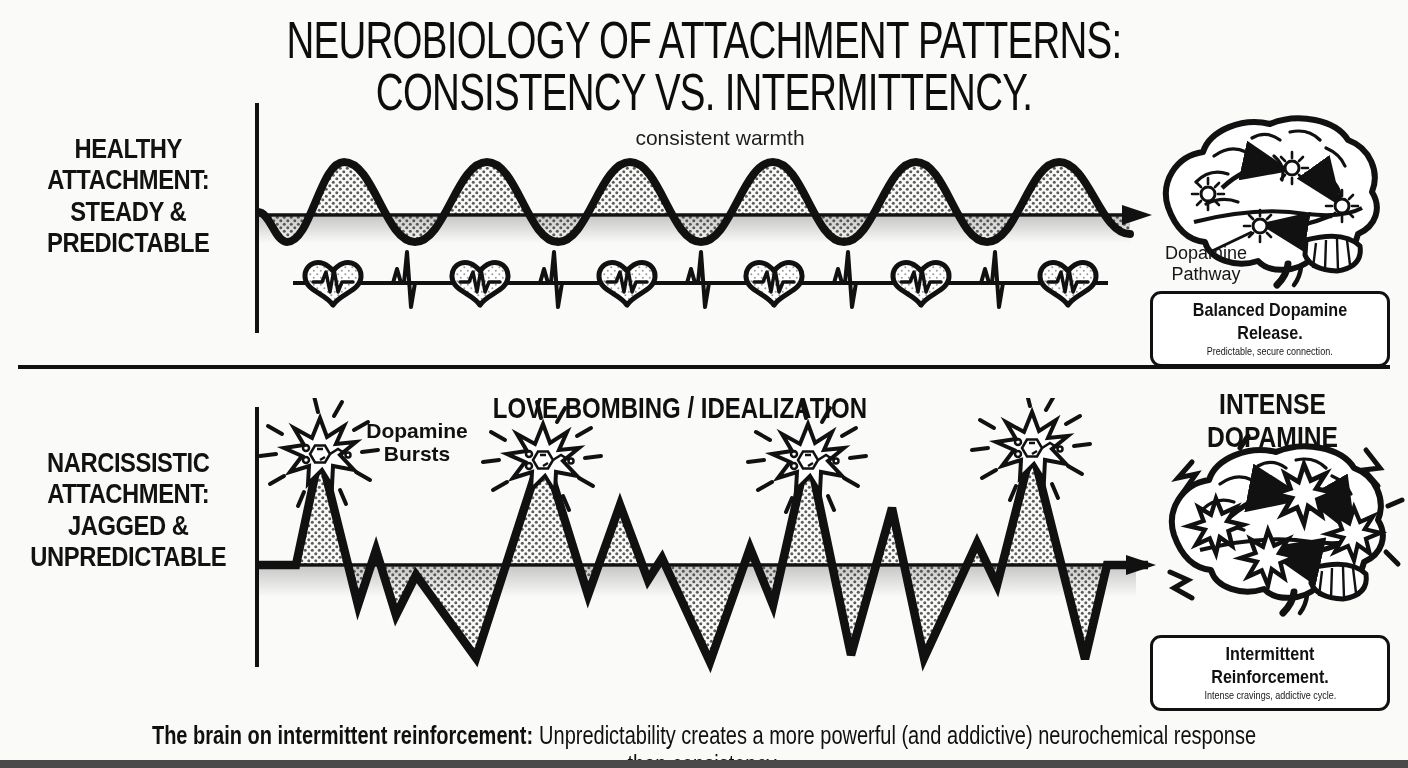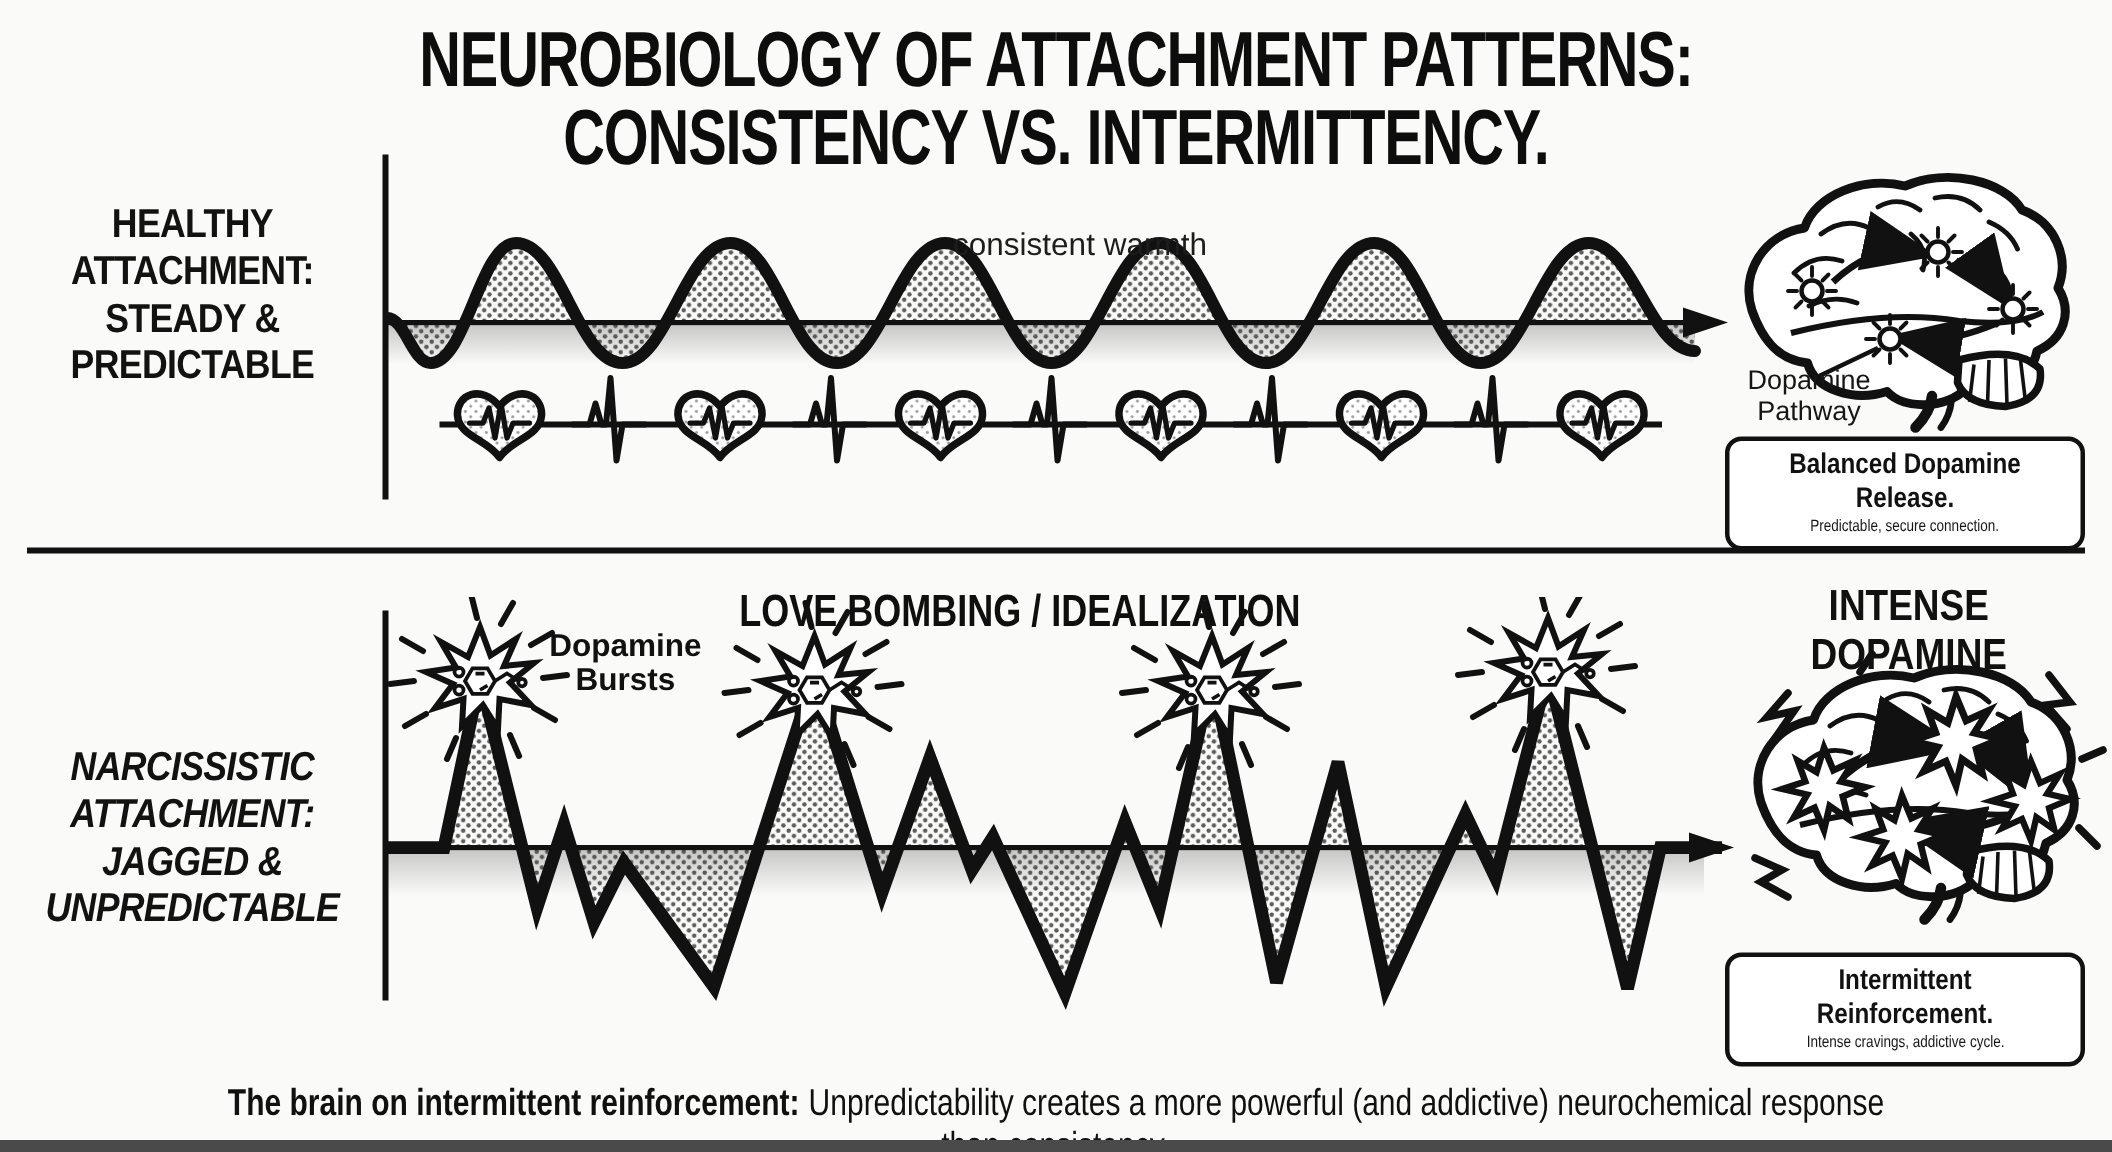--- a/index.html
+++ b/index.html
@@ -12,34 +12,34 @@
   .sx{display:inline-block;transform-origin:center;}
   .sx74{transform:scaleX(.74);}
   .sx80{transform:scaleX(.80);}
   .sx82{transform:scaleX(.82);}
   .sx85{transform:scaleX(.85);}
   .sx88{transform:scaleX(.88);}
   .ml{white-space:pre-line;}
 
   .title{
     left:0;top:14px;width:1408px;margin:0;text-align:center;
-    font-size:52px;font-weight:700;letter-spacing:-1px;color:#0d0d0d;line-height:1.0;
+    font-size:52px;font-weight:400;letter-spacing:-1px;color:#0d0d0d;line-height:1.0;
   }
   .side-label{
     left:0;width:256px;text-align:center;font-weight:700;
     font-size:27px;line-height:1.16;letter-spacing:-.5px;color:#121212;
   }
   .side-top{top:134px;}
-  .side-bot{top:496px;font-style:italic;}
+  .side-bot{top:448px;}
   .vline{left:255px;width:4px;background:#111;}
   .vline-top{top:103px;height:230px;}
   .vline-bot{top:407px;height:260px;}
   .divider{left:18px;top:365px;width:1372px;height:4px;background:#111;}
 
-  .warmth{left:600px;top:126px;width:240px;text-align:center;font-size:21px;color:#1d1d1d;margin-top:26px;}
+  .warmth{left:600px;top:126px;width:240px;text-align:center;font-size:21px;color:#1d1d1d;}
   .pathway{left:1150px;top:243px;width:112px;text-align:center;font-size:18px;line-height:1.15;color:#161616;}
 
   .phase{width:500px;text-align:center;font-size:30px;font-weight:700;color:#0f0f0f;}
   .phase-top{left:430px;top:391px;}
   .phase-bot{left:437px;top:673px;}
   .bursts{left:357px;top:419px;width:120px;text-align:center;font-size:21px;font-weight:700;line-height:1.1;}
   .spikes{left:1160px;top:388px;width:225px;text-align:center;font-size:29px;font-weight:700;line-height:1.14;}
 
   .callout{
     left:1150px;width:240px;box-sizing:border-box;background:#fff;

